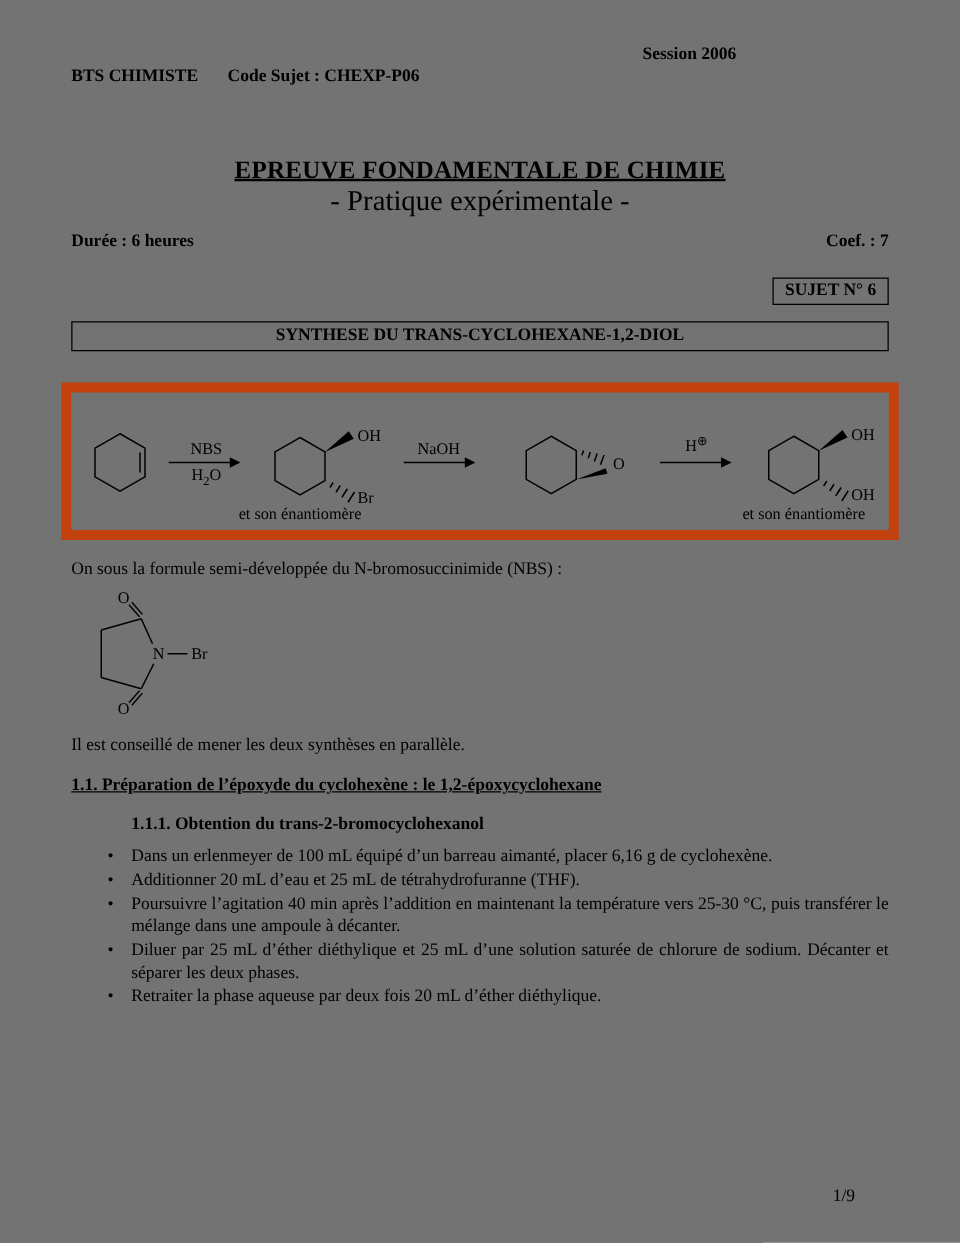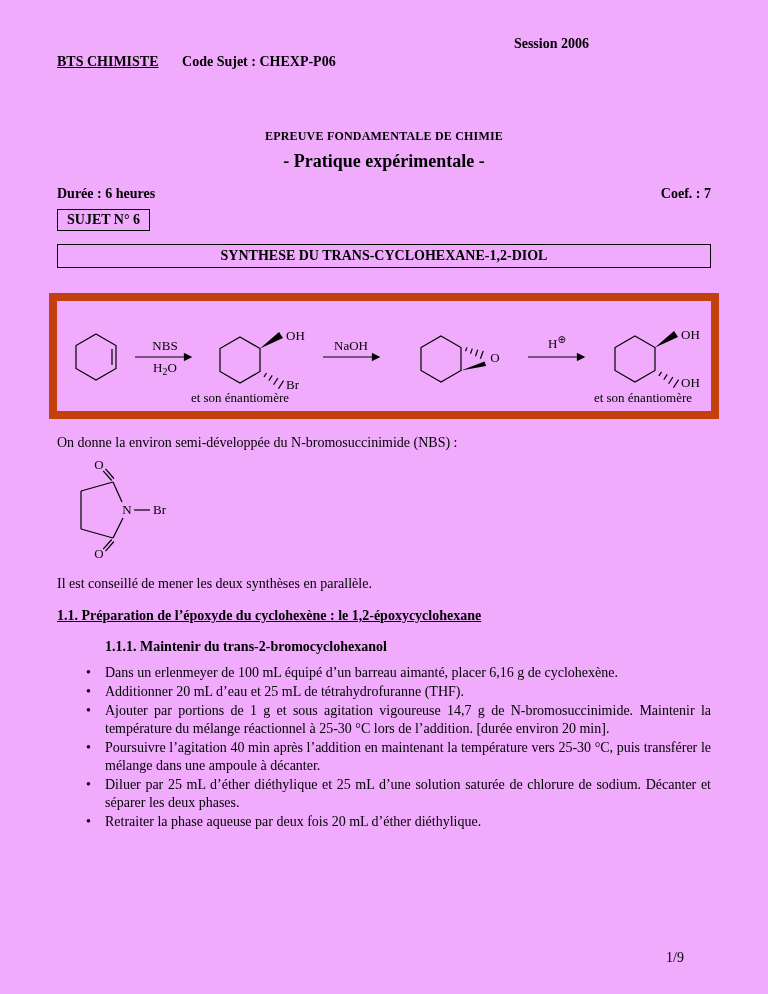--- a/index.html
+++ b/index.html
@@ -1,31 +1,31 @@
 <!DOCTYPE html>
 <html><head>
 <meta charset="utf-8">
 <style>
   html,body{margin:0;padding:0}
   body{width:768px;height:994px;background:#fff;color:#000;
        font-family:"Liberation Serif","DejaVu Serif",serif;font-size:14px}
   .page{position:relative;width:768px;height:994px;box-sizing:border-box;
-        padding:36px 57px 4px;overflow:hidden;background:#f0abfc}
+        padding:36px 57px 4px;overflow:hidden;background:#737373}
 
   .session-line{text-align:right;padding-right:122px;font-weight:bold;height:18px}
   .header-line{font-weight:bold;height:18px}
-  .header-line .bts{text-decoration:underline;margin-right:20px}
+  .header-line .bts{margin-right:20px}
 
   .title-block{margin-top:52px;text-align:center}
-  .main-title{font-size:12px;font-weight:bold;letter-spacing:.2px;line-height:24px}
-  .subtitle{font-size:18px;font-weight:bold;line-height:22px;margin-top:2px}
+  .main-title{font-size:20px;font-weight:bold;text-decoration:underline;letter-spacing:.2px;line-height:24px}
+  .subtitle{font-size:23px;font-weight:normal;line-height:22px;margin-top:2px}
 
   .meta-row{display:flex;justify-content:space-between;font-weight:bold;margin-top:14px}
 
-  .sujet-row{text-align:left;margin-top:7px}
+  .sujet-row{text-align:right;margin-top:20px}
   .sujet-box{display:inline-block;border:1px solid #000;padding:2px 9px;font-weight:bold}
 
   .synth-box{border:1px solid #000;text-align:center;font-weight:bold;padding:3px 0;margin-top:13px}
   .it{}
 
   .scheme-box{position:relative;border:8px solid #c2410c;height:110px;margin:25px -8px 0}
   .scheme-svg{position:absolute;left:0;top:0}
   .slbl{position:absolute;font-size:13px;white-space:nowrap;line-height:14px}
   .cx{transform:translate(-50%,-50%)}
   .ly{transform:translateY(-50%)}
@@ -118,21 +118,21 @@
     <span class="slbl ly" style="left:229px;top:84px">Br</span>
     <span class="slbl cx" style="left:183px;top:97px">et son énantiomère</span>
     <span class="slbl cx" style="left:294px;top:45px">NaOH</span>
     <span class="slbl cx" style="left:438px;top:57px">O</span>
     <span class="slbl cx" style="left:500px;top:43px"><span>H</span><span class="chg">⊕</span></span>
     <span class="slbl ly" style="left:624px;top:34px">OH</span>
     <span class="slbl ly" style="left:624px;top:82px">OH</span>
     <span class="slbl cx" style="left:586px;top:97px">et son énantiomère</span>
   </div>
 
-  <div class="intro">On donne la environ semi-développée du N-bromosuccinimide (NBS) :</div>
+  <div class="intro">On sous la formule semi-développée du N-bromosuccinimide (NBS) :</div>
 
   <div class="nbs-fig">
     <svg width="150" height="104" viewBox="0 0 150 104">
       <g stroke="#000" stroke-width="1.2" fill="none">
         <line x1="50" y1="26" x2="59" y2="46"></line>
         <line x1="50" y1="26" x2="18" y2="35"></line>
         <line x1="18" y1="35" x2="18" y2="73"></line>
         <line x1="18" y1="73" x2="50" y2="82"></line>
         <line x1="50" y1="82" x2="60" y2="62"></line>
         <line x1="48.7" y1="24.5" x2="40.2" y2="14.8"></line>
@@ -147,27 +147,26 @@
       <text x="36" y="102" text-anchor="middle">O</text>
     </svg>
   </div>
 
 
   <div class="para">Il est conseillé de mener les deux synthèses en parallèle.</div>
 
   <div class="sub-title">1.1. Préparation de l’époxyde du cyclohexène : le 1,2-époxycyclohexane</div>
 
   <div class="subsub">
-    <span>1.1.1. Maintenir du </span><span class="it">trans</span><span>-2-bromocyclohexanol</span>
+    <span>1.1.1. Obtention du </span><span class="it">trans</span><span>-2-bromocyclohexanol</span>
   </div>
 
   <ul class="steps">
     <li>Dans un erlenmeyer de 100 mL équipé d’un barreau aimanté, placer 6,16 g de cyclohexène.</li>
     <li>Additionner 20 mL d’eau et 25 mL de tétrahydrofuranne (THF).</li>
-    <li>Ajouter par portions de 1 g et sous agitation vigoureuse 14,7 g de N-bromosuccinimide. Maintenir la température du mélange réactionnel à 25-30 °C lors de l’addition. [durée environ 20 min].</li>
     <li>Poursuivre l’agitation 40 min après l’addition en maintenant la température vers 25-30 °C, puis transférer le mélange dans une ampoule à décanter.</li>
     <li>Diluer par 25 mL d’éther diéthylique et 25 mL d’une solution saturée de chlorure de sodium. Décanter et séparer les deux phases.</li>
     <li>Retraiter la phase aqueuse par deux fois 20 mL d’éther diéthylique.</li>
   </ul>
 
   <div class="footer-page">1/9</div>
 
 </div>
 
 </body></html>

